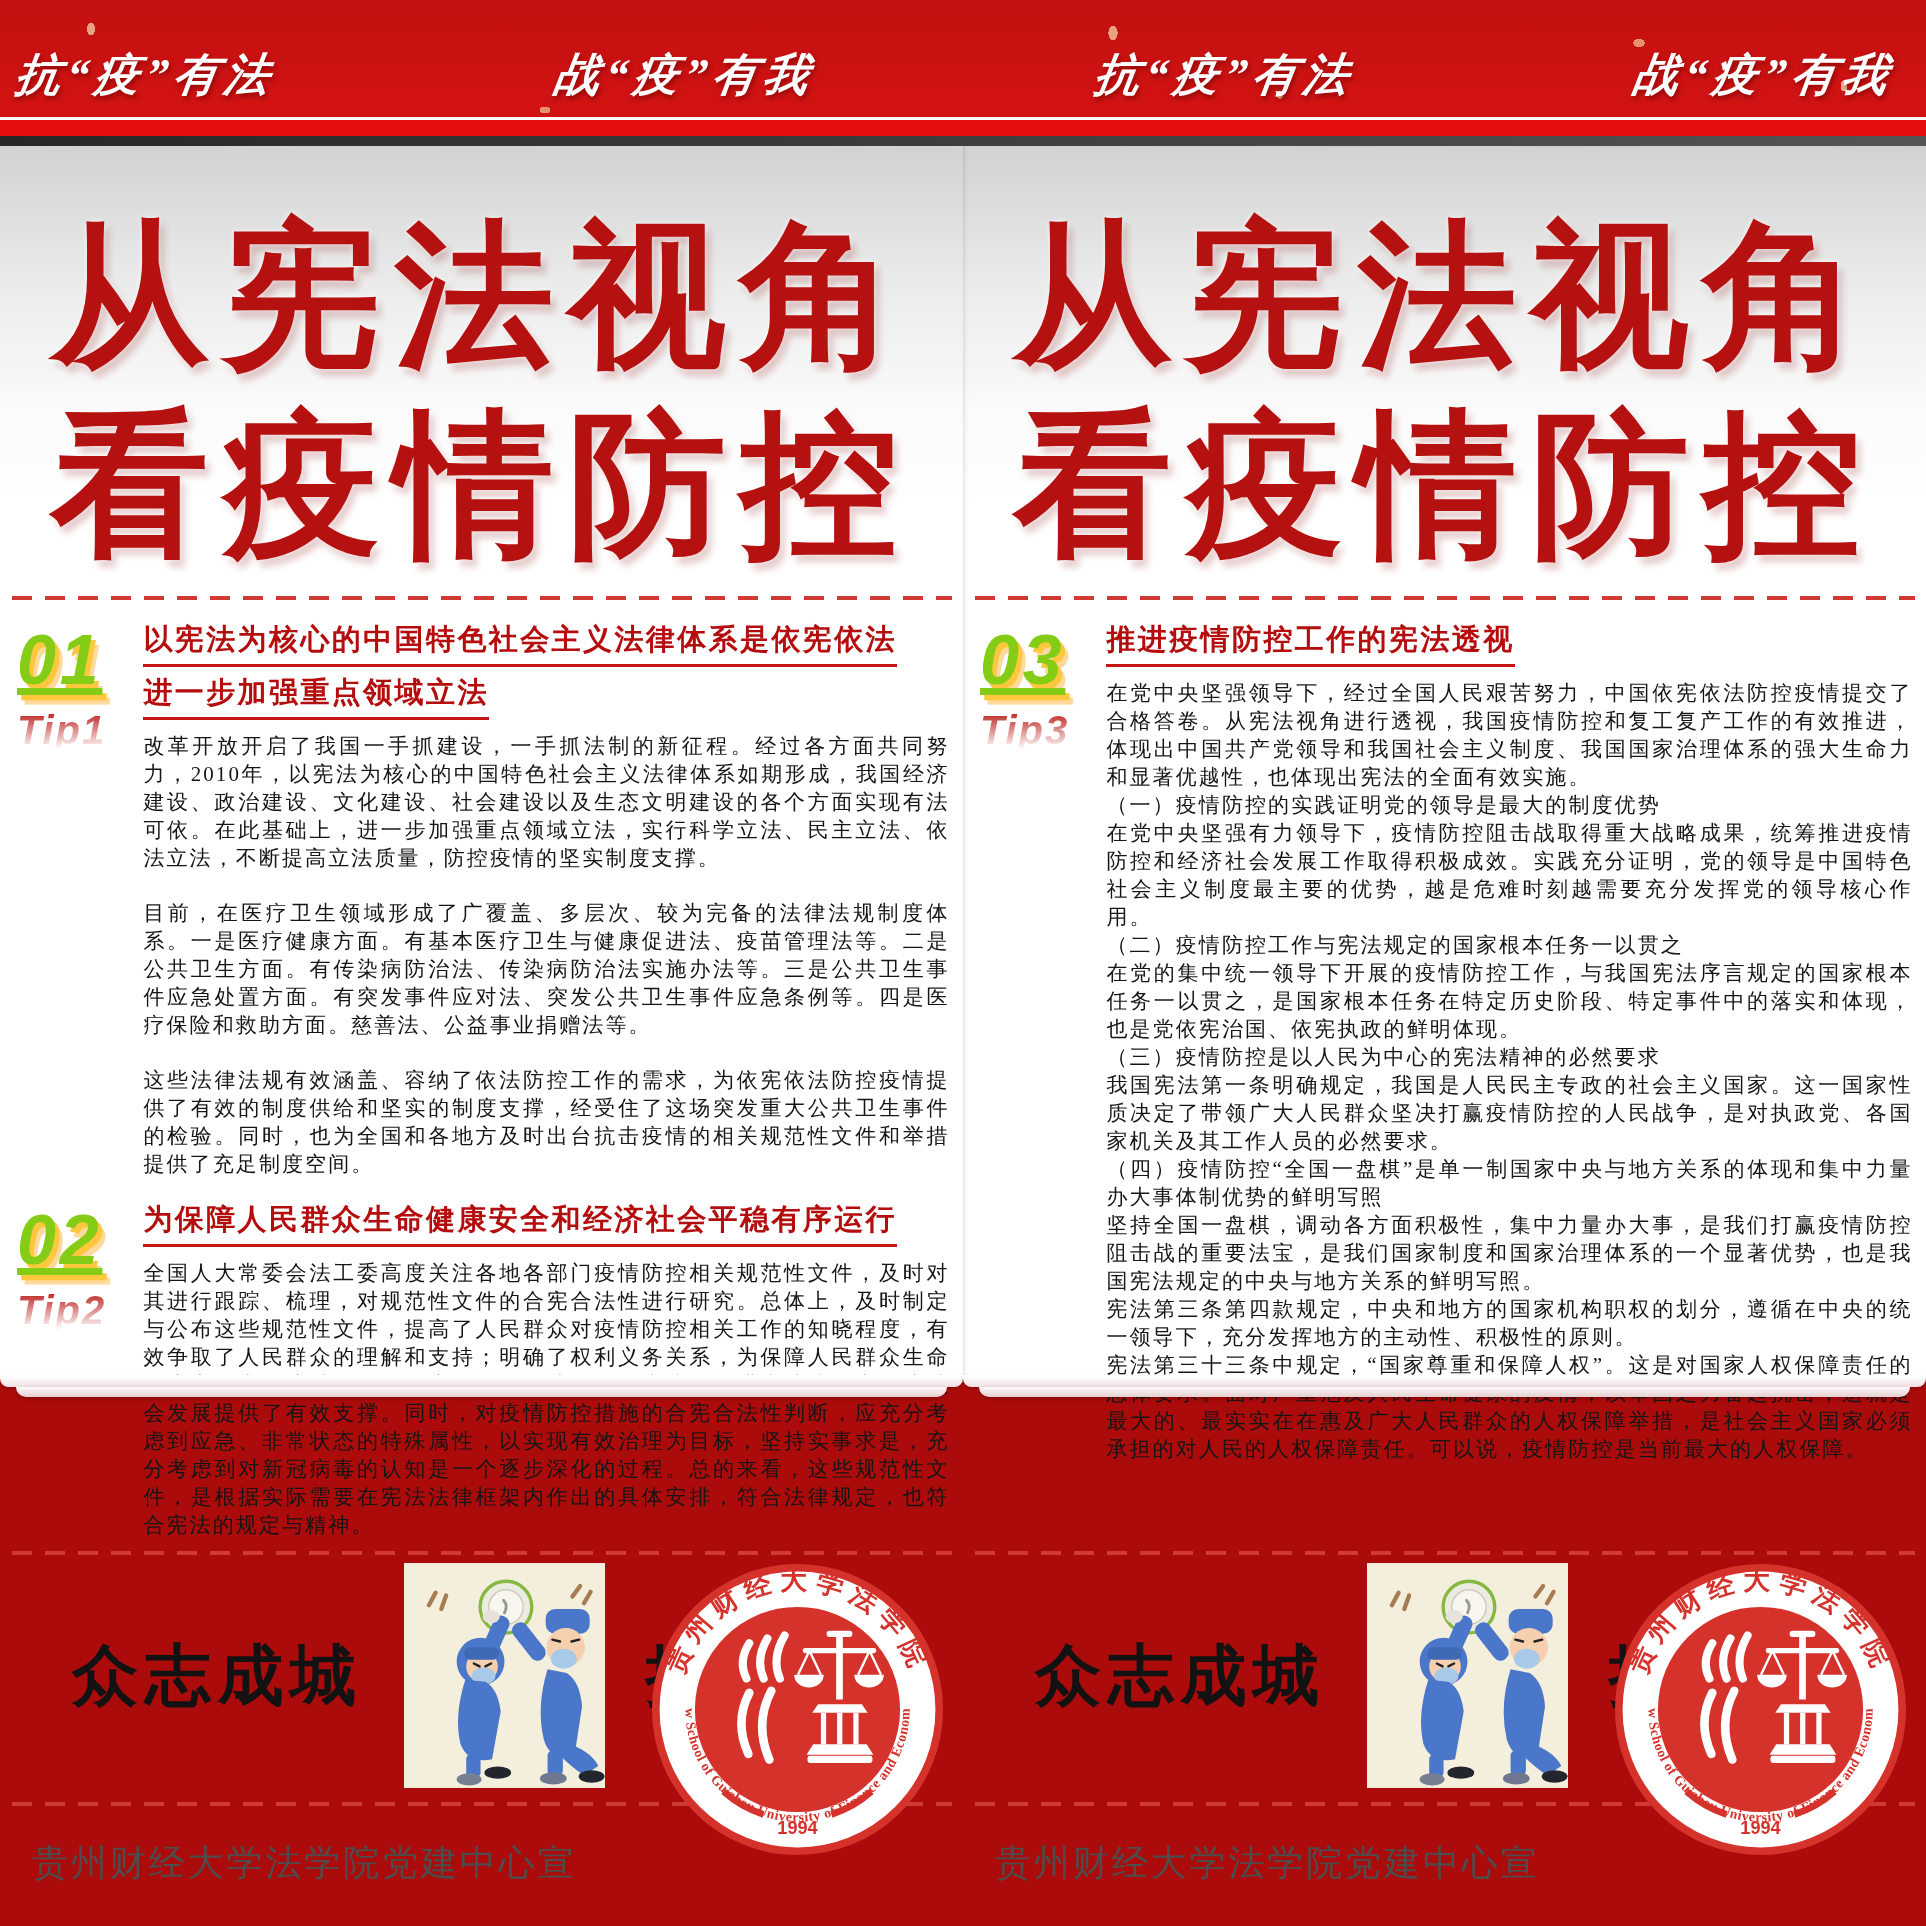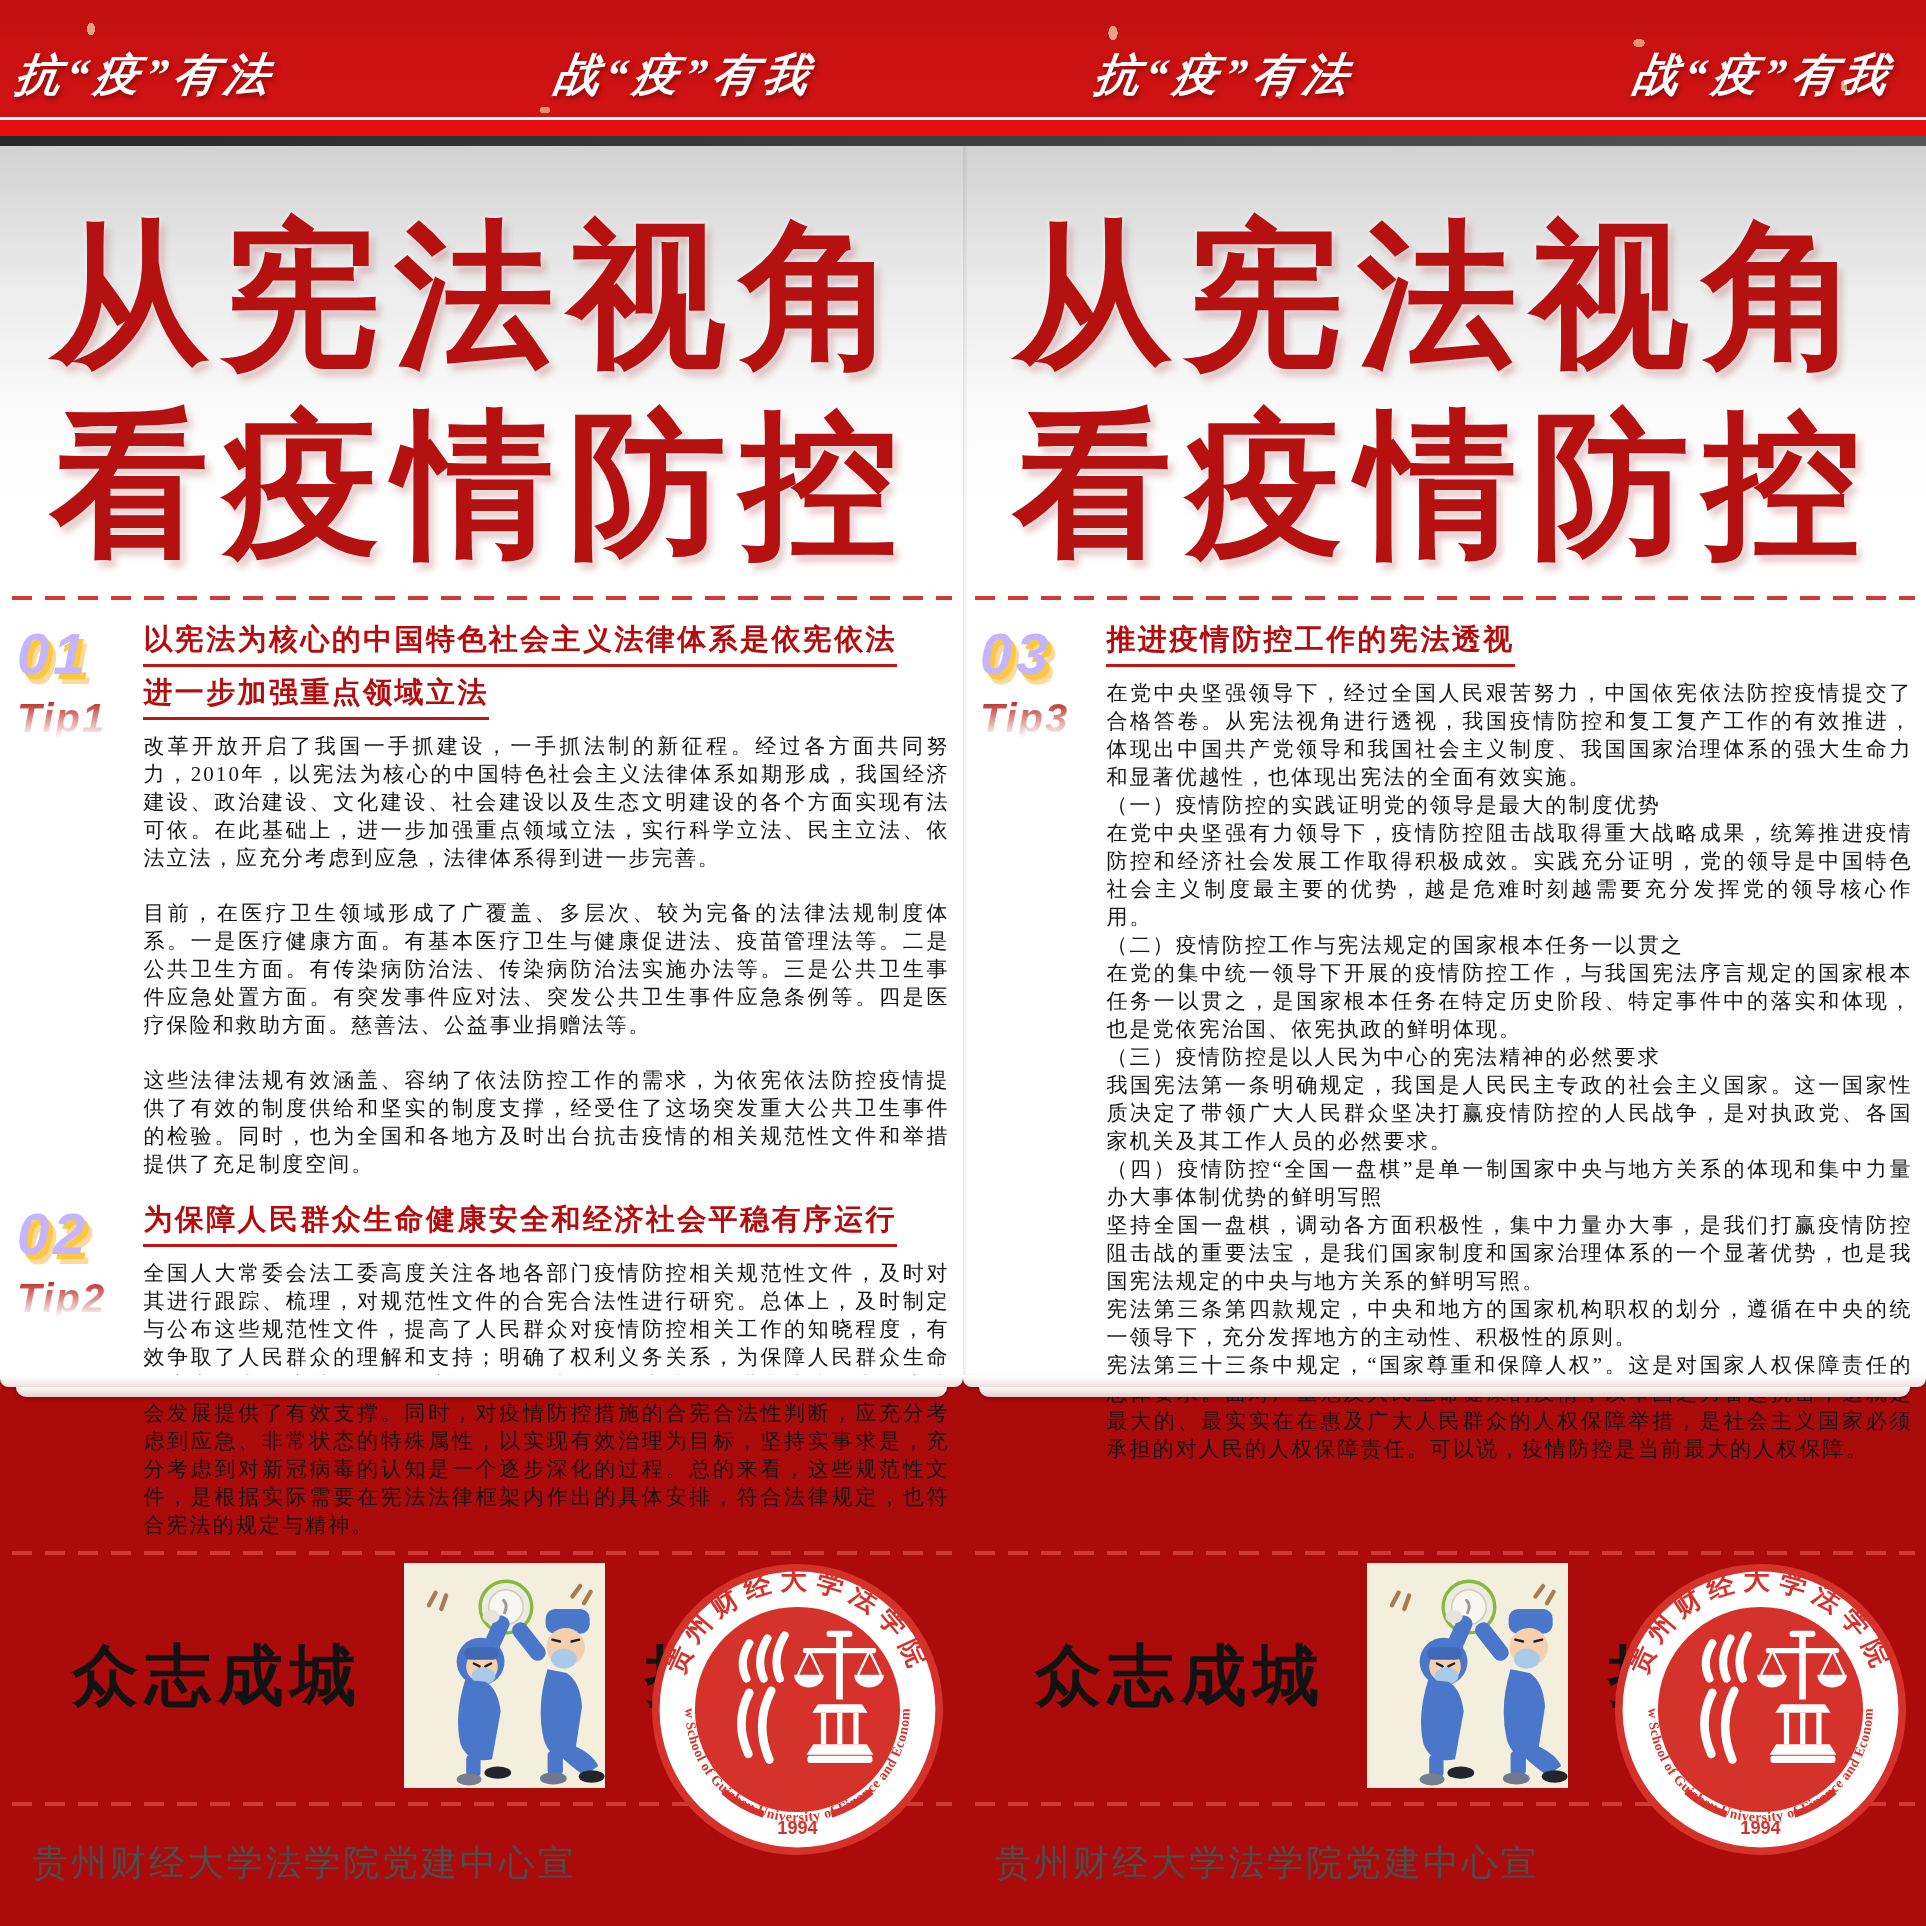--- a/index.html
+++ b/index.html
@@ -40,22 +40,22 @@
   
   .dash{position:absolute;left:11.5px;right:11.5px;height:3.8px;z-index:1;
     background:repeating-linear-gradient(90deg,#cf3a35 0 20px,transparent 20px 33px);}
   .dash-1{top:450px;} .dash-2{top:1405px;} .dash-3{top:1656px;}
   
   .sections{position:absolute;top:471px;left:0;right:0;height:931px;overflow:hidden;}
   .section{display:grid;grid-template-columns:114px 1fr;column-gap:12.4px;padding:0 13.4px 0 17px;margin-top:3.8px;}
   .sec-s2{margin-top:23px;}
   .badge{padding-top:4.8px;}
   .num{font-family:"Liberation Sans",sans-serif;font-style:italic;font-weight:900;
-    font-size:58px;line-height:1;color:#c4b5fd;letter-spacing:3.8px;
-    text-shadow:4.3px 5.3px 0 #ffc73e,7.6px 9.6px 0 rgba(250,170,40,.45);}
+    font-size:70px;line-height:1;color:#84cc16;letter-spacing:3.8px;
+    text-shadow:4.3px 5.3px 0 #ffc73e,7.6px 9.6px 0 rgba(250,170,40,.45);text-decoration:underline;}
   .tip{margin-top:14.3px;font-family:"Liberation Sans",sans-serif;font-style:italic;font-weight:900;
     font-size:40px;line-height:1;letter-spacing:1.9px;
     background:linear-gradient(180deg,#bf2e2a 10%,rgba(191,46,42,.03) 95%);
     -webkit-background-clip:text;background-clip:text;color:transparent;}
   .sec-head{color:#b50d0d;font-weight:900;font-family:"Liberation Sans",sans-serif;
     font-size:29px;line-height:1.3;letter-spacing:2.4px;}
   .sec-head .hline{display:table;border-bottom:3.3px solid #c51414;padding-bottom:5.7px;margin-bottom:6.7px;white-space:nowrap;}
   .sec-body{margin-top:11.5px;}
   .sec-body p{margin:0;font-size:21px;line-height:28px;letter-spacing:2.1px;color:#151515;
     text-align:justify;font-family:"Liberation Serif",serif;}
@@ -110,21 +110,21 @@
         <div class="badge">
           <div class="num">01</div>
           <div class="tip">Tip1</div>
         </div>
         <div class="sec-content">
           <div class="sec-head">
             <span class="hline">以宪法为核心的中国特色社会主义法律体系是依宪依法</span>
             <span class="hline">进一步加强重点领域立法</span>
           </div>
           <div class="sec-body">
-            <p>改革开放开启了我国一手抓建设，一手抓法制的新征程。经过各方面共同努力，2010年，以宪法为核心的中国特色社会主义法律体系如期形成，我国经济建设、政治建设、文化建设、社会建设以及生态文明建设的各个方面实现有法可依。在此基础上，进一步加强重点领域立法，实行科学立法、民主立法、依法立法，应充分考虑到应急，法律体系得到进一步完善。</p>
+            <p>改革开放开启了我国一手抓建设，一手抓法制的新征程。经过各方面共同努力，2010年，以宪法为核心的中国特色社会主义法律体系如期形成，我国经济建设、政治建设、文化建设、社会建设以及生态文明建设的各个方面实现有法可依。在此基础上，进一步加强重点领域立法，实行科学立法、民主立法、依法立法，不断提高立法质量，防控疫情的坚实制度支撑。</p>
             <p>目前，在医疗卫生领域形成了广覆盖、多层次、较为完备的法律法规制度体系。一是医疗健康方面。有基本医疗卫生与健康促进法、疫苗管理法等。二是公共卫生方面。有传染病防治法、传染病防治法实施办法等。三是公共卫生事件应急处置方面。有突发事件应对法、突发公共卫生事件应急条例等。四是医疗保险和救助方面。慈善法、公益事业捐赠法等。</p>
             <p>这些法律法规有效涵盖、容纳了依法防控工作的需求，为依宪依法防控疫情提供了有效的制度供给和坚实的制度支撑，经受住了这场突发重大公共卫生事件的检验。同时，也为全国和各地方及时出台抗击疫情的相关规范性文件和举措提供了充足制度空间。</p>
           </div>
         </div>
       </div>
 
       <div class="section sec-s2">
         <div class="badge">
           <div class="num">02</div>
           <div class="tip">Tip2</div>

